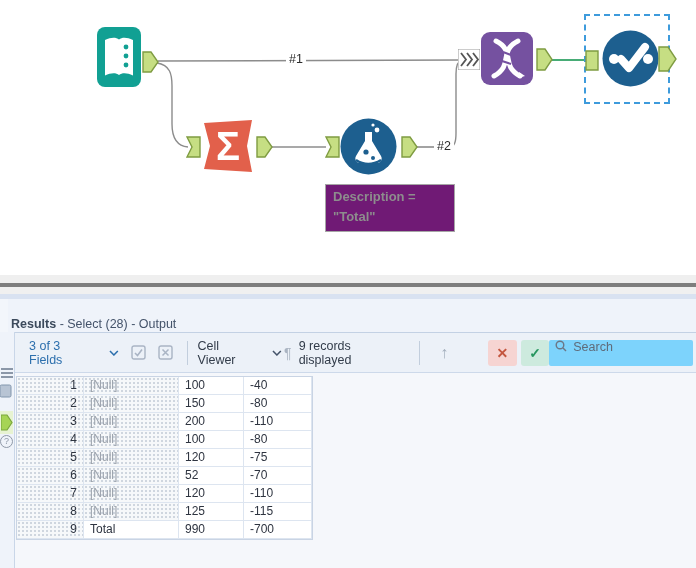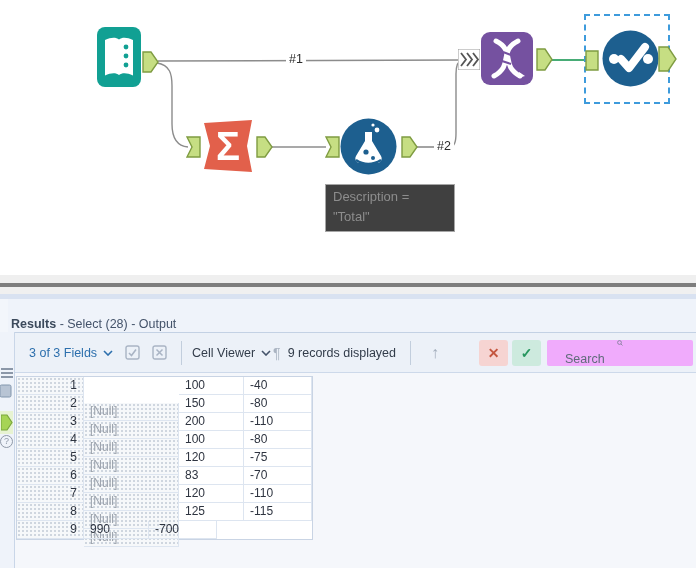--- a/index.html
+++ b/index.html
@@ -8,22 +8,22 @@
   .abs { position:absolute; }
   #screen { position:relative; width:696px; height:568px; }
 
   
   #canvas { position:absolute; left:0; top:0; width:696px; height:275px; background:#fff; }
   #conn-svg { position:absolute; left:0; top:0; }
   .tool { position:absolute; }
   .conn-label { position:absolute; background:#fff; padding:0 3px; font-size:12.5px;
     color:#2b2b2b; line-height:14px; }
   #annotation { position:absolute; left:325px; top:184px; width:130px; height:48px;
-    background:#404040; border:1px solid #a6a6a6; padding:2px 7px;
-    font-size:13px; font-weight:normal; color:#8d8d8d; line-height:20px; }
+    background:#701a75; border:1px solid #a6a6a6; padding:2px 7px;
+    font-size:13px; font-weight:bold; color:#8d8d8d; line-height:20px; }
   #select-box { position:absolute; left:584px; top:14px; width:86px; height:90px;
     border:2px dashed #3e9bdc; background:transparent; }
   .sigma-glyph { position:absolute; left:0; top:0; width:100%; height:100%;
     display:flex; align-items:center; justify-content:center;
     color:#fff; font-size:40px; font-weight:bold; line-height:1; }
 
   
   #strip-top   { position:absolute; left:0; top:275px; width:696px; height:8px;  background:#efefef; }
   #splitter    { position:absolute; left:0; top:283px; width:696px; height:4px;  background:#7e7e7e; }
   #strip-bot   { position:absolute; left:0; top:287px; width:696px; height:7px;  background:#f0f0f0; }
@@ -40,52 +40,52 @@
   #anchor-hl { position:absolute; left:0; top:79px; width:13px; height:23px; background:#e7f3d2; }
   #help-ico { position:absolute; left:0px; top:103px; width:13px; height:13px; border:1px solid #8f99a8;
     border-radius:50%; color:#8f99a8; font-size:9px; text-align:center; line-height:11px; }
 
   #content { position:absolute; left:14px; top:33px; width:682px; height:236px;
     background:#f5f7fb; border-left:1px solid #c9d6e8; }
 
   #toolbar { position:absolute; left:0; top:0; width:682px; height:41px;
     background:#ecf1f8; border-top:1px solid #c3d1e4; border-bottom:1px solid #cdd9ea;
     display:flex; align-items:center; font-size:12.5px; color:#323c4a; }
-  .tb-link { color:#2c6fad; margin-left:14px; display:flex; align-items:center; gap:6px; cursor:pointer; }
+  .tb-link { color:#2c6fad; margin-left:14px; display:flex; align-items:center; gap:13px; cursor:pointer; }
   .chev { width:10px; height:6px; }
   .tb-ico { margin-left:12px; display:flex; align-items:center; }
   .tb-sep { width:1px; height:24px; background:#c2cedd; margin:0 10px 0 14px; }
   .pilcrow { color:#aab4c2; font-size:14px; margin-left:2px; }
   .records { margin-left:7px; }
   .up-arrow { color:#a3aebc; font-size:16px; margin-left:10px; line-height:1; }
   .sq-btn { width:29px; height:26px; border-radius:3px; display:flex; align-items:center;
     justify-content:center; font-size:14px; font-weight:bold; margin-left:4px; cursor:pointer; }
   #btn-reject { background:#f6d4d2; color:#c4563f; margin-left:40px; }
   #btn-accept { background:#cdeade; color:#27965f; }
-  #searchbox { margin-left:auto; margin-right:4px; width:146px; height:26px; background:#f0abfc;
-    border-radius:2px; display:flex; align-items:center; padding:0 6px; gap:6px;flex-direction:column; }
+  #searchbox { margin-left:auto; margin-right:4px; width:146px; height:26px; background:#7dd3fc;
+    border-radius:2px; display:flex; align-items:flex-start; padding:0 6px; gap:6px; }
   #searchbox input { border:none; outline:none; background:transparent; width:110px;
     font-size:12.5px; color:#39414e; font-family:"Liberation Sans",sans-serif; }
   #searchbox input::placeholder { color:#5f6b7a; opacity:1; }
 
   
   #grid { position:absolute; left:1px; top:44px; border:1px solid #c9d4e4; background:#fff; }
   .trow { display:flex; height:18px; }
   .tcell { height:18px; line-height:17px; font-size:12px; color:#2e3440;
     border-right:1px solid #dde5f0; border-bottom:1px solid #dde5f0; overflow:hidden; }
   .c0 { width:67px; text-align:right; padding-right:6px; }
   .c1 { width:95px; padding-left:6px; }
   .c2 { width:65px; padding-left:6px; }
   .c3 { width:68px; padding-left:6px; }
   .hrow .tcell { color:#39414e; border-bottom:1px solid #c9d4e4; background:#fdfdfd; }
   .hrow .c0 { text-align:left; padding-left:6px; }
   .dotted { background-color:#f6f8fa;
     background-image:radial-gradient(circle, #cfd6df 0.8px, transparent 0.9px);
     background-size:4px 4px; }
-  .nulltext { color:#9aa1ab;margin-top:26px; }
+  .nulltext { color:#9aa1ab; }
 </style>
 </head>
 <body>
 
 <div id="screen">
 
   <div id="canvas">
 
     <svg id="conn-svg" width="696" height="275">
 
@@ -288,37 +288,38 @@
             </div>
             <div class="trow">
               <div class="tcell c0 dotted">5</div>
               <div class="tcell c1 dotted nulltext">[Null]</div>
               <div class="tcell c2">120</div>
               <div class="tcell c3">-75</div>
             </div>
             <div class="trow">
               <div class="tcell c0 dotted">6</div>
               <div class="tcell c1 dotted nulltext">[Null]</div>
-              <div class="tcell c2">83</div>
+              <div class="tcell c2">52</div>
               <div class="tcell c3">-70</div>
             </div>
             <div class="trow">
               <div class="tcell c0 dotted">7</div>
               <div class="tcell c1 dotted nulltext">[Null]</div>
               <div class="tcell c2">120</div>
               <div class="tcell c3">-110</div>
             </div>
             <div class="trow">
               <div class="tcell c0 dotted">8</div>
               <div class="tcell c1 dotted nulltext">[Null]</div>
               <div class="tcell c2">125</div>
               <div class="tcell c3">-115</div>
             </div>
             <div class="trow">
               <div class="tcell c0 dotted">9</div>
+              <div class="tcell c1">Total</div>
               <div class="tcell c2">990</div>
               <div class="tcell c3">-700</div>
             </div>
           </div>
       </div>
 
     </div>
   </div>
 </div>
 

